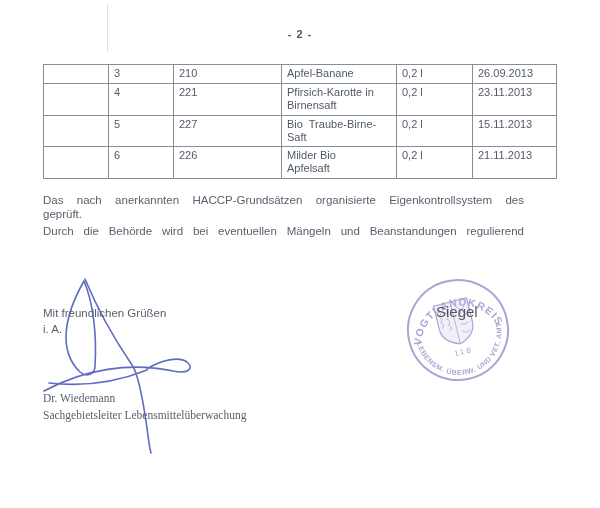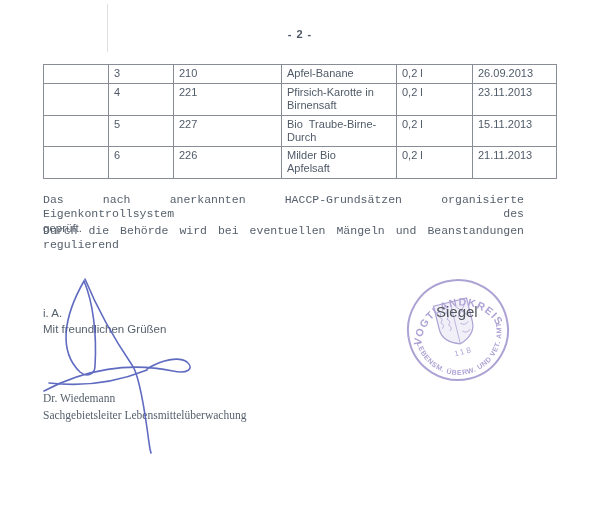--- a/index.html
+++ b/index.html
@@ -37,21 +37,21 @@
   }
   tr.r1 { height:19px; }
   tr.r2 { height:32px; }
   tr.r3 { height:31px; }
   tr.r4 { height:32px; }
   .para {
     position:absolute; left:43px; width:481px;
     font-size:11.5px; line-height:14px;
     color:#57616d;
   }
-  .para .jline { text-align:justify; text-align-last:justify;font-family:Liberation Mono, monospace; }
+  .para .jline { text-align:justify; text-align-last:justify; }
   .p1 { top:193px; }
   .p2 { top:224px; }
   .closing { position:absolute; left:43px; top:305px; font-size:11.5px; line-height:16px; }
   .signer  { position:absolute; left:43px; top:390px; font-size:11.5px; line-height:17px;font-family:Liberation Serif, serif; }
   .siegel-label {
     position:absolute; left:436px; top:303px;
     font-size:15px; color:#51565e; z-index:5;
   }
   .signature-svg { position:absolute; left:35px; top:270px; z-index:4; pointer-events:none; }
   .stamp-svg { position:absolute; left:403px; top:276px; z-index:3; pointer-events:none; }
@@ -90,21 +90,21 @@
         <td>Pfirsich-Karotte in
 Birnensaft</td>
         <td>0,2 l</td>
         <td>23.11.2013</td>
       </tr>
       <tr class="r3">
         <td></td>
         <td>5</td>
         <td>227</td>
         <td>Bio  Traube-Birne-
-Durch</td>
+Saft</td>
         <td>0,2 l</td>
         <td>15.11.2013</td>
       </tr>
       <tr class="r4">
         <td></td>
         <td>6</td>
         <td>226</td>
         <td>Milder Bio
 Apfelsaft</td>
         <td>0,2 l</td>
@@ -116,22 +116,22 @@
   <div class="para p1">
     <div class="jline">Das nach anerkannten HACCP-Grundsätzen organisierte Eigenkontrollsystem des</div>
     <div>geprüft.</div>
   </div>
 
   <div class="para p2">
     <div class="jline">Durch die Behörde wird bei eventuellen Mängeln und Beanstandungen regulierend</div>
   </div>
 
   <div class="closing">
+    <div>Mit freundlichen Grüßen</div>
     <div>i. A.</div>
-    <div>Mit freundlichen Grüßen</div>
   </div>
 
   <div class="signer">
     <div>Dr. Wiedemann</div>
     <div>Sachgebietsleiter Lebensmittelüberwachung</div>
   </div>
 
   <svg class="signature-svg" width="170" height="200" viewBox="0 0 170 200">
     <g stroke="#4a57b8" stroke-width="1.6" fill="none" stroke-linecap="round" opacity="0.88">
       <path d="M49,11 C29,46 23,81 45,102 C52,108 60,104 60,96 C62,64 58,32 49,11 Z"></path>

